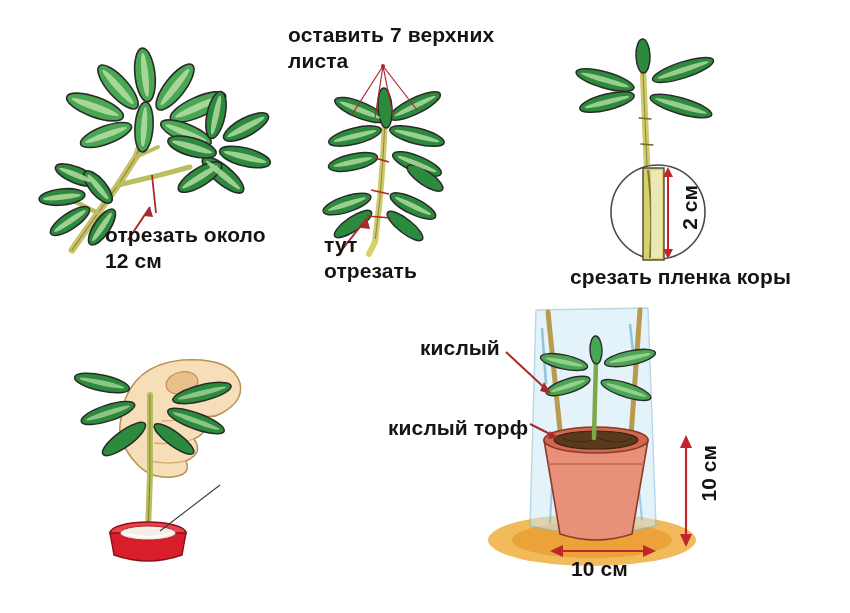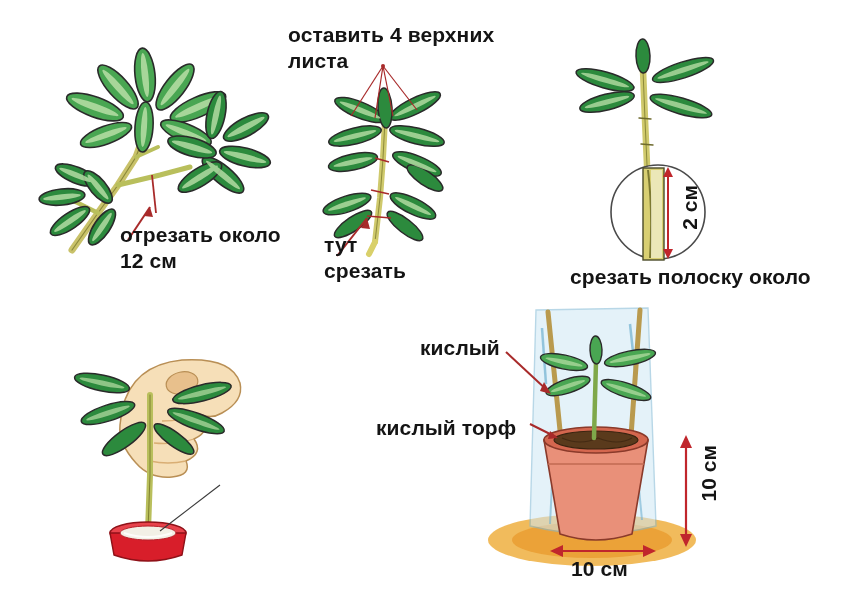--- a/index.html
+++ b/index.html
@@ -87,24 +87,24 @@
       <g stroke="#a82a2a" stroke-width="1.8" fill="none">
         <line x1="112" y1="140" x2="116" y2="178"></line>
       </g>
       <g stroke="#a82a2a" stroke-width="2" fill="none">
         <line x1="88" y1="205" x2="110" y2="172"></line>
         <path d="M110 172 L104 181 L113 182 Z" fill="#a82a2a" stroke="none"></path>
       </g>
     </svg>
   </div>
 
-  <div class="lbl" style="left:105px;top:222px;margin-left:15px;">отрезать около
+  <div class="lbl" style="left:105px;top:222px;">отрезать около
 12 см</div>
 
-  <div class="lbl" style="left:288px;top:22px;">оставить 4 верхних
+  <div class="lbl" style="left:288px;top:22px;">оставить 7 верхних
 листа</div>
 
   <div class="panel" style="left:305px;top:58px;width:180px;height:200px;">
     <svg width="180" height="200" viewBox="0 0 180 200">
       <g stroke="#2a2a2a" stroke-width="1.5" stroke-linecap="round" stroke-linejoin="round">
 
         <path d="M70 184 L75 140 L78 100 L80 62" fill="none" stroke="#cfc96c" stroke-width="6"></path>
         <path d="M70 184 L75 140 L78 100 L80 62" fill="none" stroke="#8c8a3b" stroke-width="1"></path>
         <path d="M64 196 L70 184" fill="none" stroke="#d9d06a" stroke-width="6"></path>
 
@@ -159,21 +159,21 @@
       </g>
 
       <g stroke="#a82a2a" stroke-width="2" fill="none">
         <line x1="32" y1="198" x2="62" y2="160"></line>
         <path d="M62 160 L56 170 L65 171 Z" fill="#a82a2a" stroke="none"></path>
       </g>
     </svg>
   </div>
 
   <div class="lbl" style="left:324px;top:232px;">тут
-срезать</div>
+отрезать</div>
 
   <div class="panel" style="left:555px;top:40px;width:200px;height:225px;">
     <svg width="200" height="225" viewBox="0 0 200 225">
       <g stroke="#2a2a2a" stroke-width="1.5" stroke-linecap="round" stroke-linejoin="round">
 
         <path d="M88 30 L90 80 L92 125 L94 160" fill="none" stroke="#cfc96c" stroke-width="6.5"></path>
         <path d="M88 30 L90 80 L92 125 L94 160" fill="none" stroke="#8c8a3b" stroke-width="1"></path>
 
         <line x1="84" y1="78" x2="96" y2="79" stroke="#6d6a2c" stroke-width="1.4"></line>
         <line x1="86" y1="104" x2="98" y2="105" stroke="#6d6a2c" stroke-width="1.4"></line>
@@ -204,21 +204,21 @@
       <g stroke="#c0262c" stroke-width="2" fill="none">
         <line x1="113" y1="130" x2="113" y2="216"></line>
         <path d="M113 127 L108 137 L118 137 Z" fill="#c0262c" stroke="none"></path>
         <path d="M113 219 L108 209 L118 209 Z" fill="#c0262c" stroke="none"></path>
       </g>
     </svg>
   </div>
 
   <div class="vlbl" style="left:678px;top:185px;">2 см</div>
 
-  <div class="lbl" style="left:570px;top:264px;">срезать полоску около</div>
+  <div class="lbl" style="left:570px;top:264px;">срезать пленка коры</div>
 
   <div class="panel" style="left:62px;top:335px;width:230px;height:240px;">
     <svg width="230" height="240" viewBox="0 0 230 240">
 
       <g>
         <path d="M60 75 Q70 30 120 25 Q170 22 178 48 Q182 66 160 78 Q150 84 140 80
                  Q150 96 132 104 Q142 118 124 126 Q130 140 110 142 Q88 144 74 128
                  Q56 108 58 90 Z" fill="#f6dfb8" stroke="#b98f55" stroke-width="1.5"></path>
         <path d="M140 80 Q120 86 100 86" fill="none" stroke="#d9ae74" stroke-width="1.3"></path>
         <path d="M132 104 Q112 110 92 108" fill="none" stroke="#d9ae74" stroke-width="1.3"></path>
@@ -325,19 +325,19 @@
 
     <g stroke="#c0262c" stroke-width="2.2" fill="none">
       <line x1="556" y1="551" x2="650" y2="551"></line>
       <path d="M550 551 L563 545 L563 557 Z" fill="#c0262c" stroke="none"></path>
       <path d="M656 551 L643 545 L643 557 Z" fill="#c0262c" stroke="none"></path>
     </g>
   </svg>
 
   <div class="lbl" style="left:420px;top:335px;">кислый</div>
 
-  <div class="lbl" style="left:376px;top:415px;text-align:center;">кислый торф</div>
+  <div class="lbl" style="left:388px;top:415px;text-align:center;">кислый торф</div>
 
   <div class="vlbl" style="left:697px;top:445px;">10 см</div>
 
   <div class="lbl" style="left:571px;top:556px;">10 см</div>
 
 </div>
 
 </body></html>

